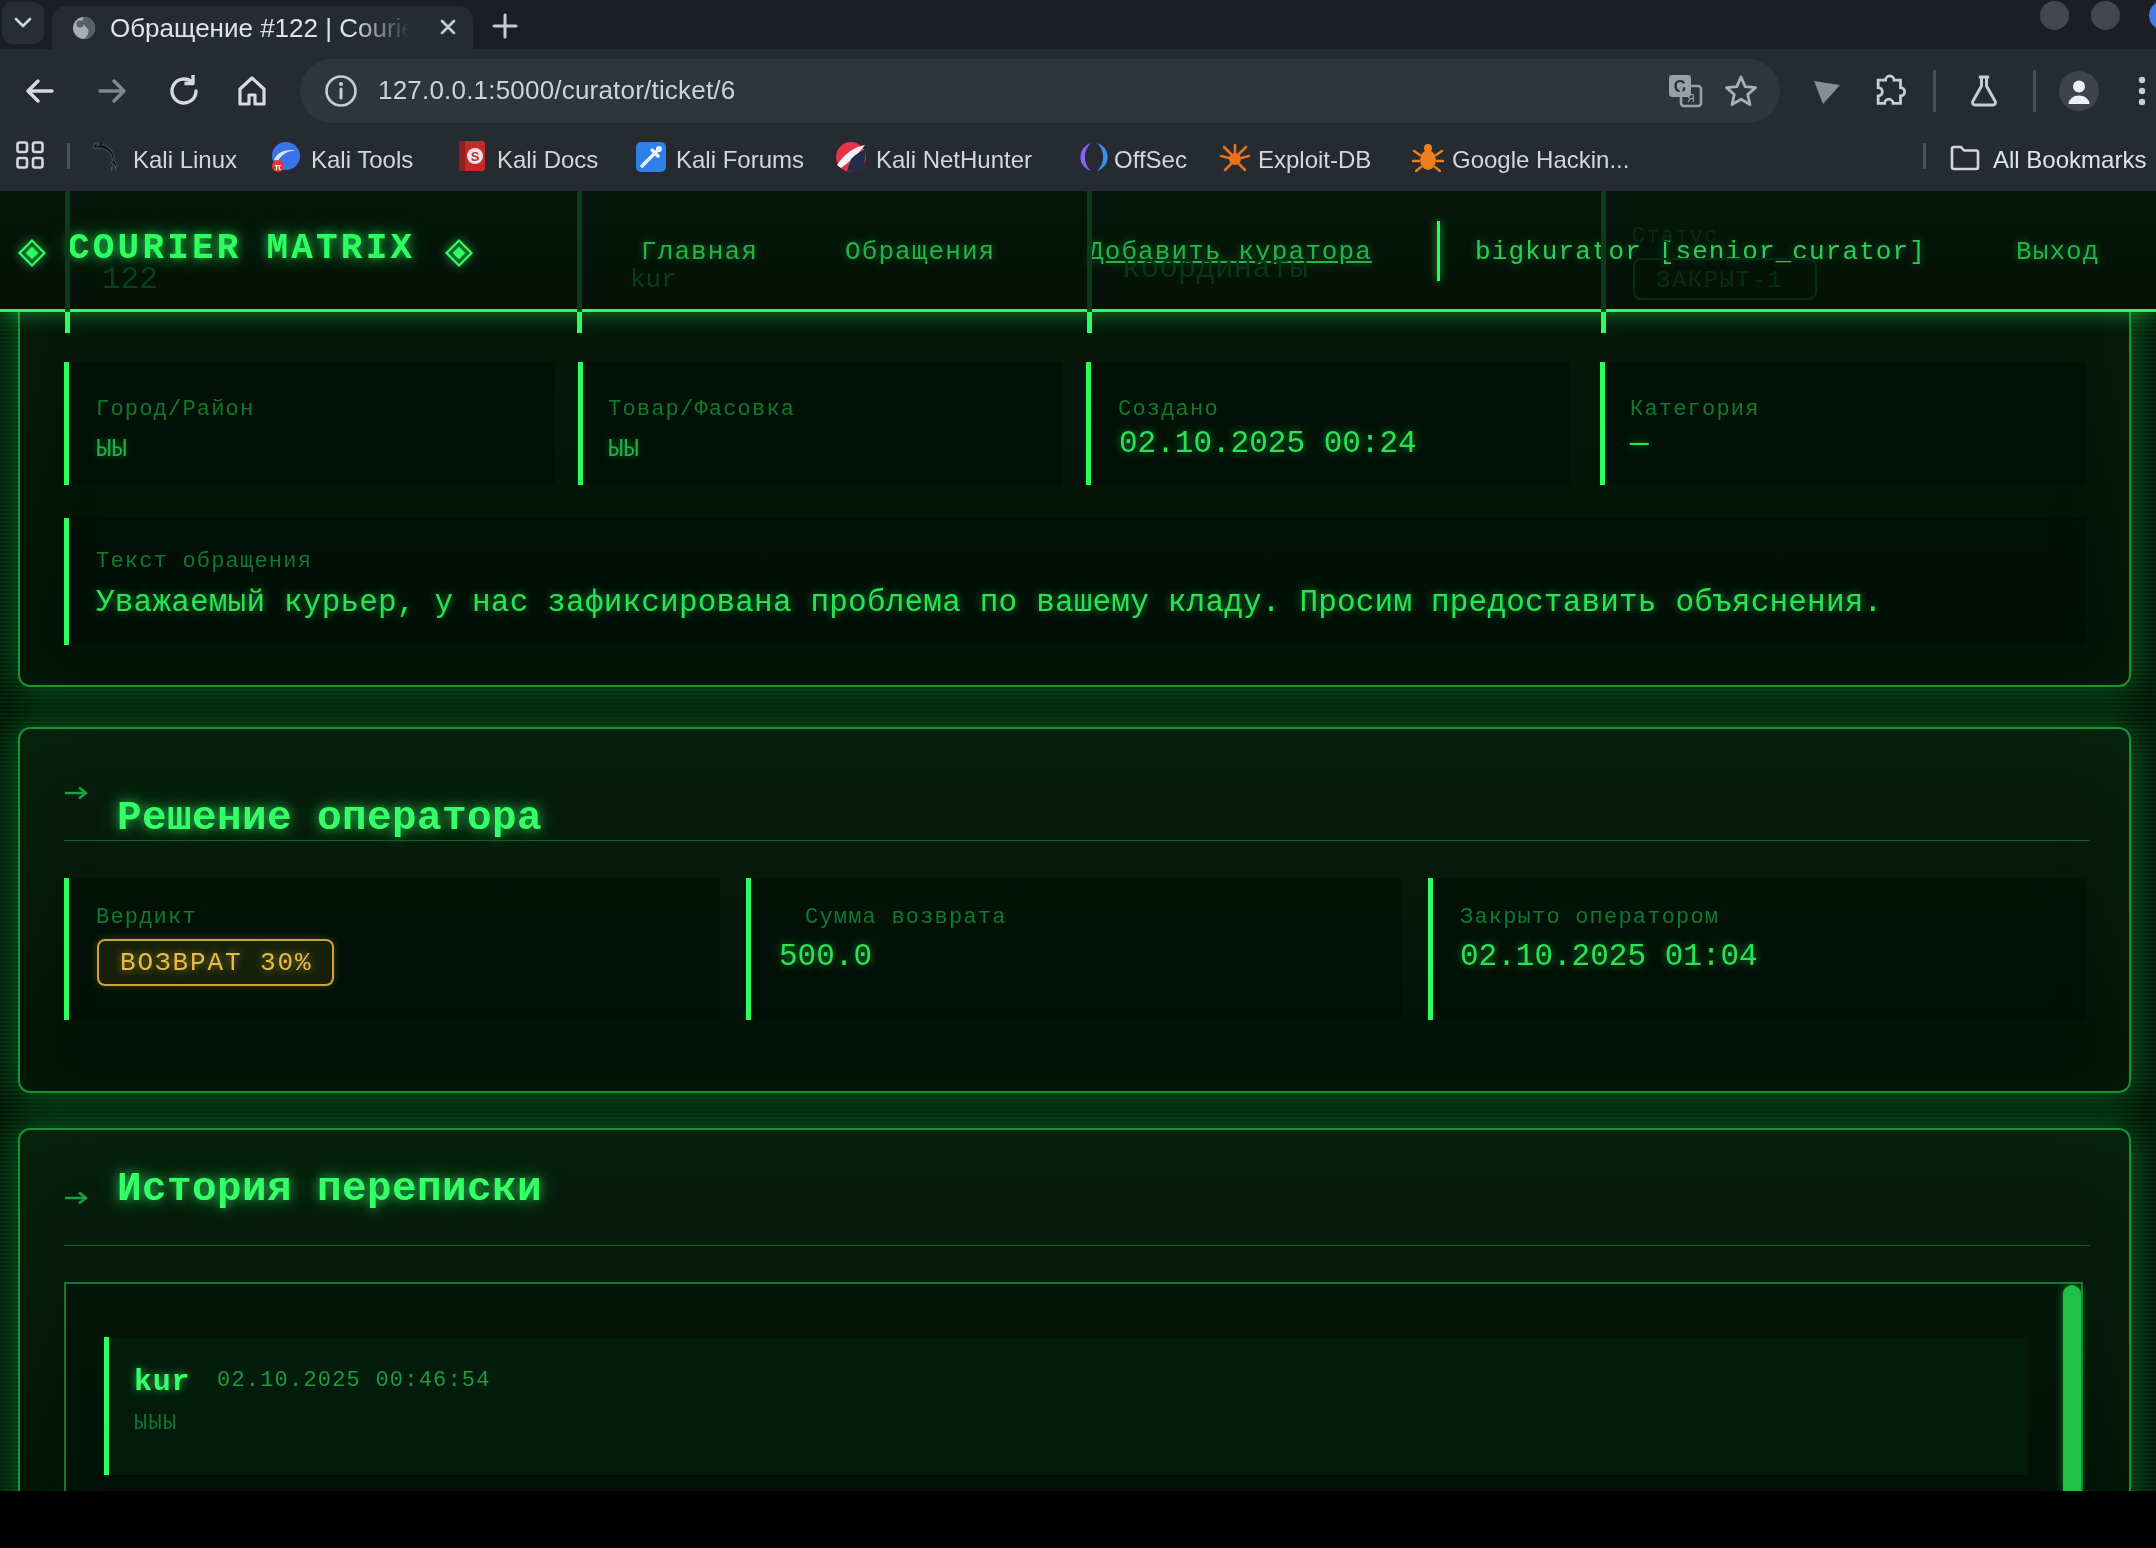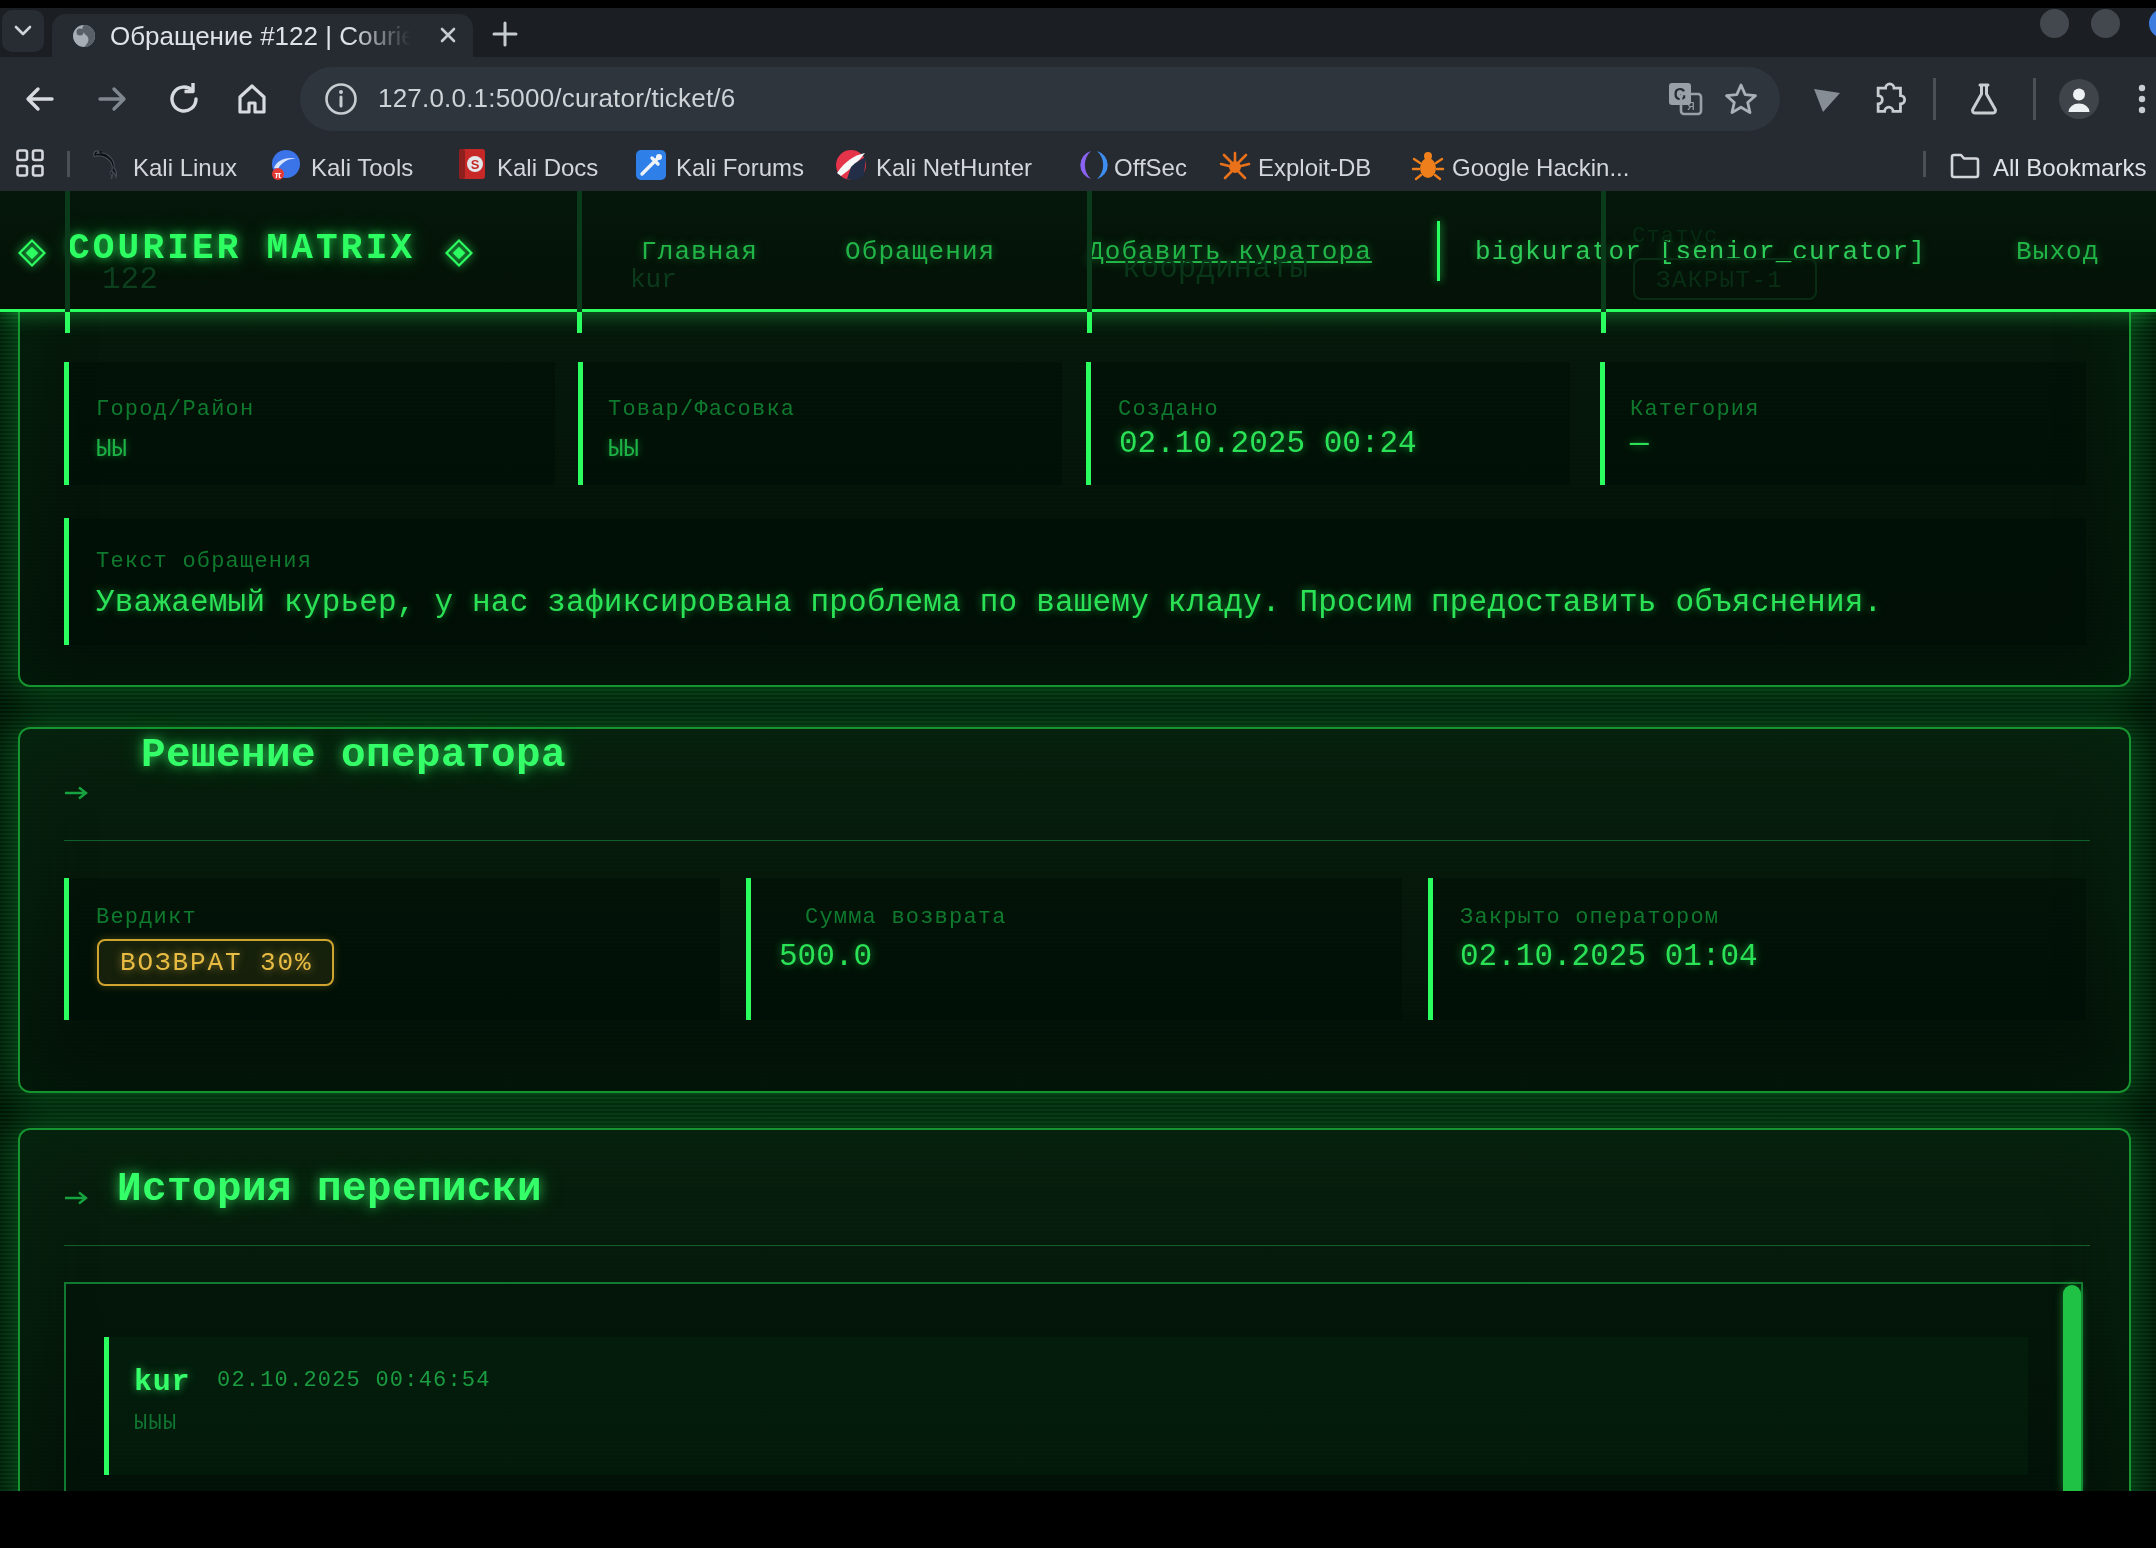--- a/index.html
+++ b/index.html
@@ -2,21 +2,21 @@
 <html><head>
 <meta charset="utf-8">
 <style>
   * { margin:0; padding:0; box-sizing:border-box; }
   html,body { width:2156px; height:1548px; background:#000; overflow:hidden; }
   body { font-family:"Liberation Sans", sans-serif; position:relative; }
   .abs { position:absolute; }
   svg { position:absolute; overflow:visible; }
 
   
-  #chrome { position:absolute; left:0; top:8px; width:2045px; height:191px; background:#737373; }
+  #chrome { position:absolute; left:0; top:0; width:2045px; height:191px; background:#737373; }
   #tabstrip { position:absolute; left:0; top:0; width:2156px; height:49px; background:#1b1f24; }
   #chevbtn { position:absolute; left:2px; top:2px; width:42px; height:42px; background:#282d34; border-radius:10px; }
   #tab { position:absolute; left:52px; top:6px; width:421px; height:43px; background:#262b31; border-radius:14px 14px 0 0; }
   .tabtitle { position:absolute; left:58px; top:7px; width:310px; font-size:26px; color:#dfe3e7; white-space:nowrap; overflow:hidden;
      -webkit-mask-image:linear-gradient(90deg,#000 78%,transparent 97%); }
 
   
   #toolbar { position:absolute; left:0; top:49px; width:2156px; height:84px; background:#262b31; }
   #pill { position:absolute; left:300px; top:59px; width:1480px; height:64px; background:#2f353c; border-radius:32px; }
   #urltext { position:absolute; left:78px; top:16px; font-size:26px; color:#ced3d8; letter-spacing:0.2px; }
@@ -276,21 +276,21 @@
   <div class="abs val" style="left:1630px; top:235px;">—</div>
 
   <div class="card" style="left:64px; top:327px; width:2022px; height:127px;"></div>
   <div class="abs lbl" style="left:96px; top:358px;">Текст обращения</div>
   <div class="abs val" style="left:96px; top:394px; letter-spacing:0.2px;">Уважаемый курьер, у нас зафиксирована проблема по вашему кладу. Просим предоставить объяснения.</div>
 
   <div class="panel" style="top:536px; height:366px;"></div>
   <svg width="24" height="16" style="left:65px; top:594px;" viewBox="0 0 24 16">
     <path d="M0 8 L20 8 M14 2.5 L21 8 L14 13.5" fill="none" stroke="#17a33f" stroke-width="2.4"></path>
   </svg>
-  <div class="abs h2" style="left:117px; top:541px;margin-left:24px;">Решение оператора</div>
+  <div class="abs h2" style="left:117px; top:604px;">Решение оператора</div>
   <div class="hr" style="left:64px; top:649px; width:2026px;"></div>
   <div class="card" style="left:64px; top:687px; width:656px; height:142px;"></div>
   <div class="card" style="left:746px; top:687px; width:656px; height:142px;"></div>
   <div class="card" style="left:1428px; top:687px; width:658px; height:142px;"></div>
   <div class="abs lbl" style="left:96px; top:714px;">Вердикт</div>
   <div class="abs" style="left:97px; top:748px; width:237px; height:47px; border:2px solid #d0a52f; border-radius:8px;
        background:rgba(208,165,47,0.10); box-shadow:0 0 8px rgba(208,165,47,0.28);"></div>
   <div class="abs mono" style="left:120px; top:757px; font-size:26px; letter-spacing:1.9px; color:#e8bc43; text-shadow:0 0 8px rgba(232,188,67,0.6);">ВОЗВРАТ 30%</div>
   <div class="abs lbl" style="left:764px; top:714px;margin-left:41px;">Сумма возврата</div>
   <div class="abs val" style="left:779px; top:748px;">500.0</div>

